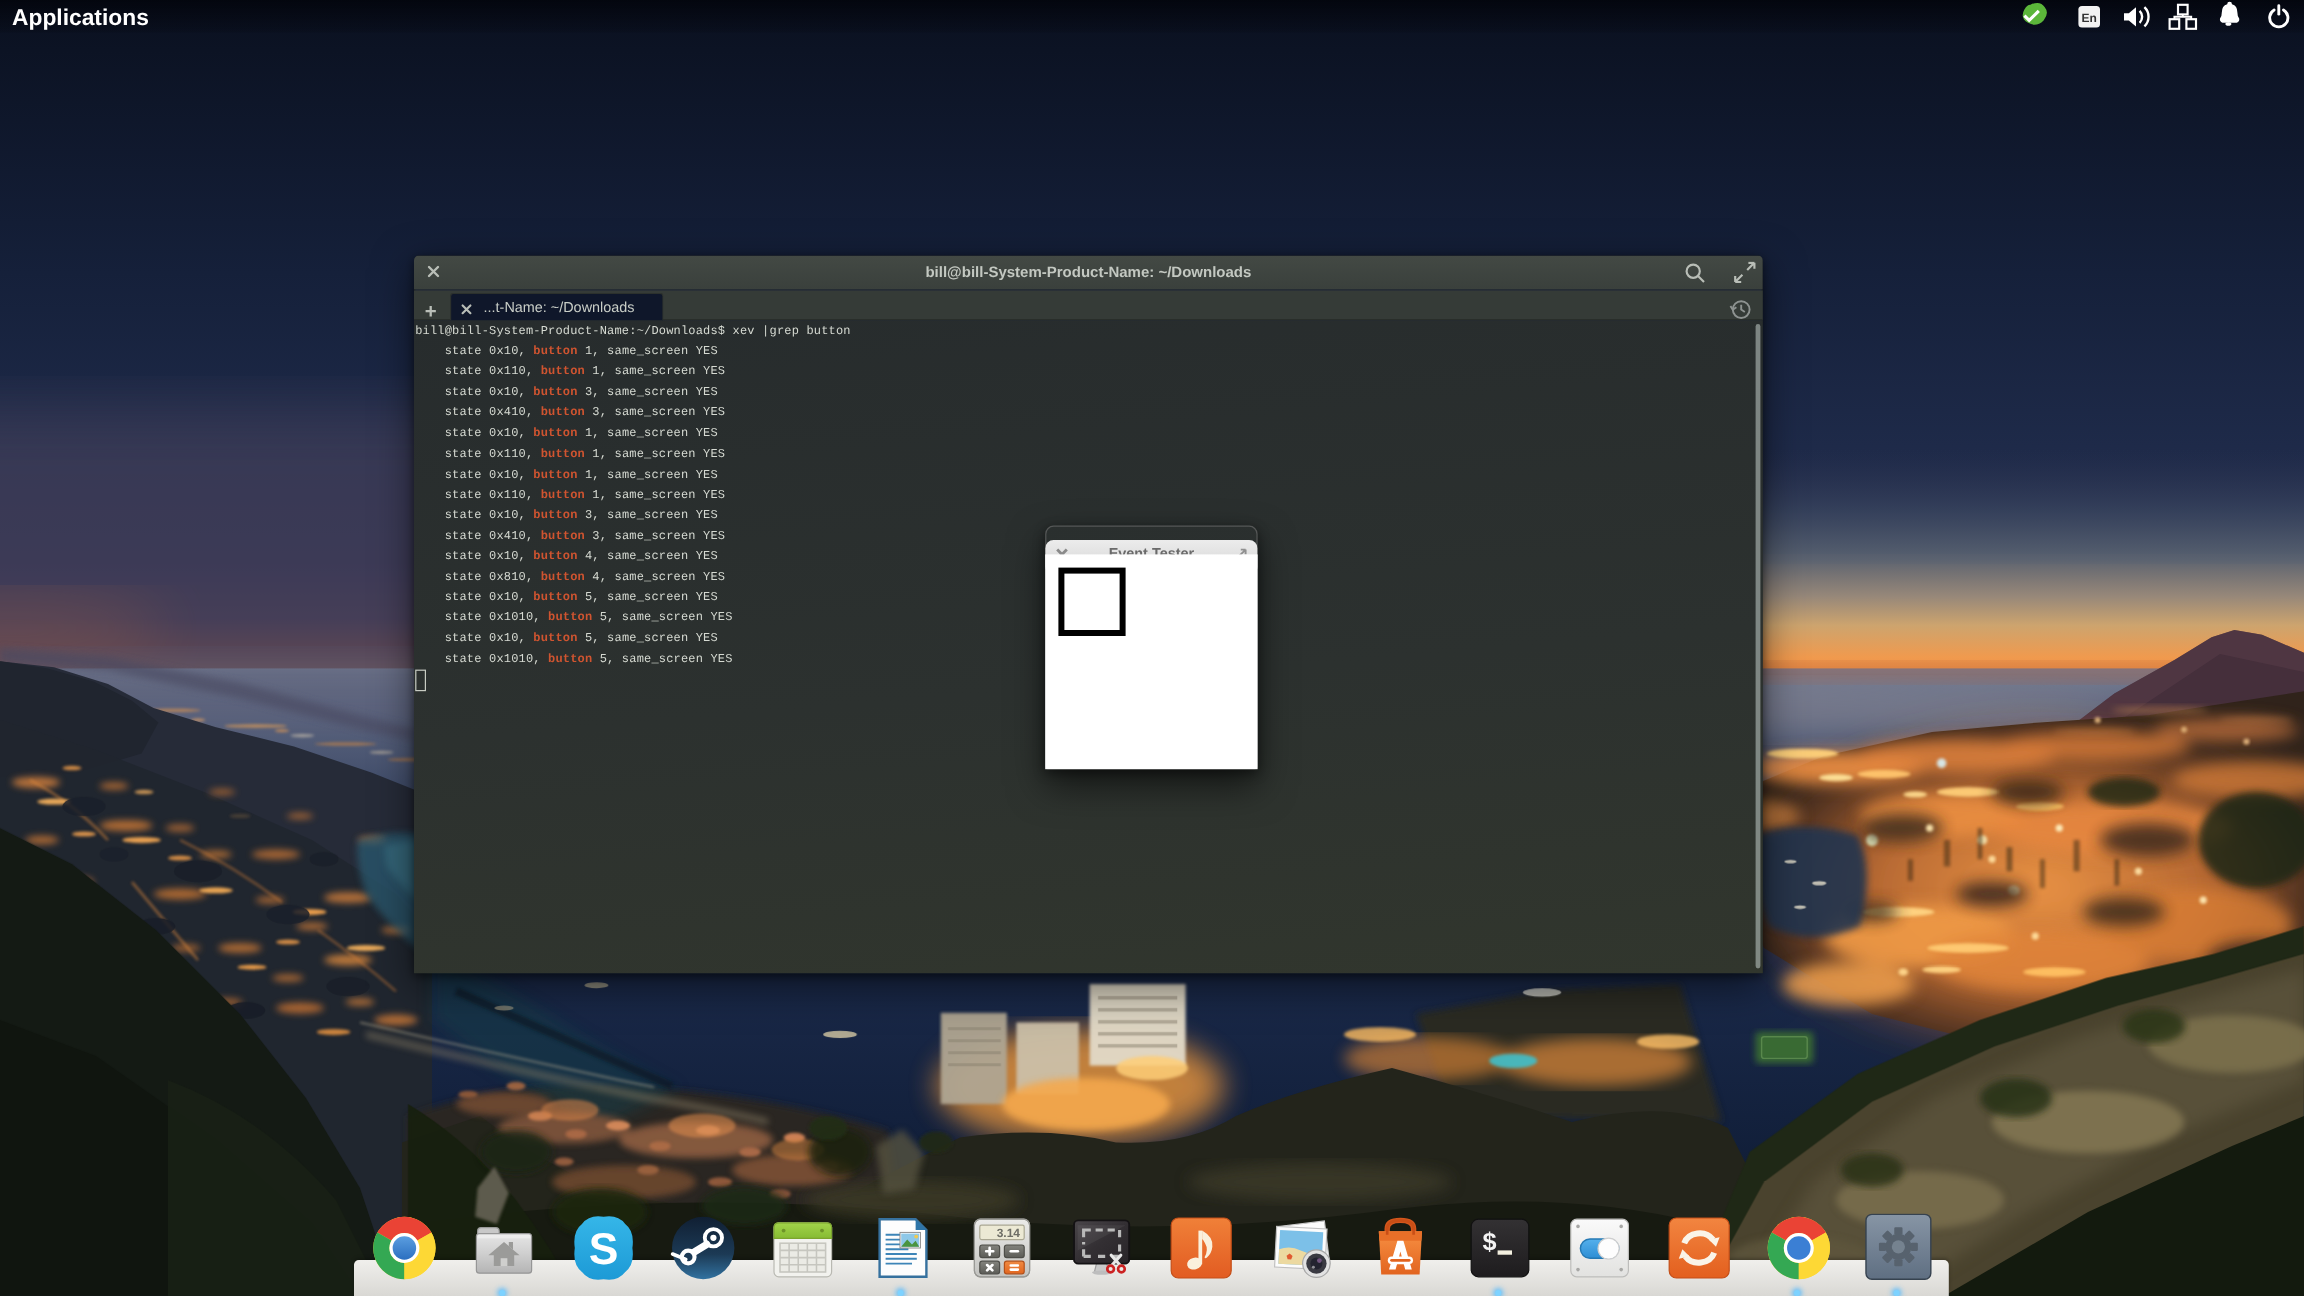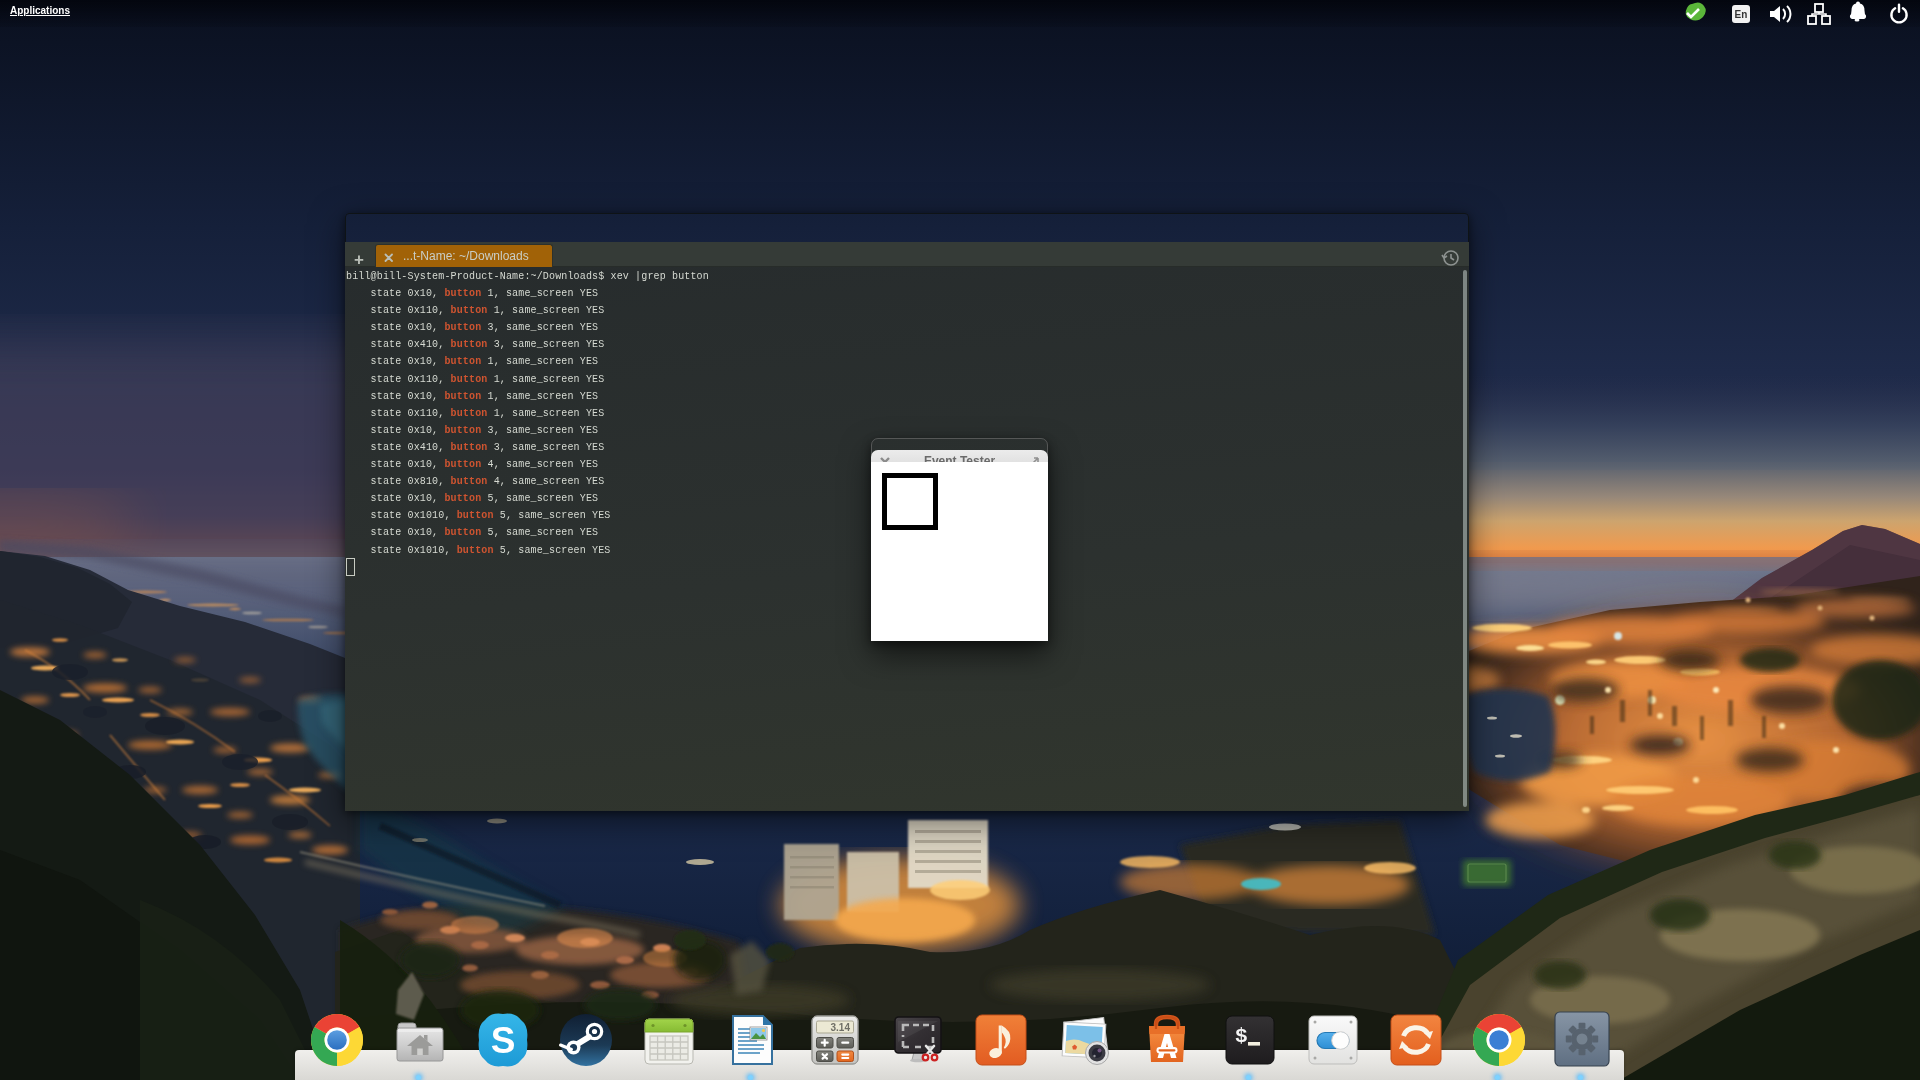--- a/index.html
+++ b/index.html
@@ -1,24 +1,24 @@
 <!DOCTYPE html>
 <html><head><meta charset="utf-8">
 <style>
 html,body{margin:0;padding:0;width:1920px;height:1080px;overflow:hidden;background:#0a101f;font-family:"Liberation Sans",sans-serif;}
 #wp{position:absolute;left:0;top:0;}
 #panel{position:absolute;left:0;top:0;width:1920px;height:27px;background:linear-gradient(to bottom,rgba(3,5,12,.85),rgba(8,12,24,.3));color:#fff;}
-#apps{position:absolute;left:10px;top:5px;font-size:10px;font-weight:bold;text-decoration:underline;}
+#apps{position:absolute;left:10px;top:5px;font-size:19px;font-weight:bold;}
 #clock{position:absolute;left:0;top:5px;width:1920px;text-align:center;font-size:13px;font-weight:bold;}
 
 #term{position:absolute;left:345px;top:213px;width:1124px;height:598px;border-radius:4px 4px 0 0;box-shadow:0 10px 34px rgba(0,0,0,.55),0 2px 8px rgba(0,0,0,.5);outline:1px solid rgba(12,16,14,.8);outline-offset:-1px;}
 #ttl{position:absolute;left:0;top:0;width:100%;height:29px;background:linear-gradient(#434944,#3a403c);border-radius:4px 4px 0 0;border-bottom:1px solid #2e332f;box-sizing:border-box;}
 #ttxt{position:absolute;left:0;top:7px;width:100%;text-align:center;font-size:12.5px;font-weight:bold;color:#c3c8c1;}
 #tabbar{position:absolute;left:0;top:29px;width:100%;height:25px;background:#353b37;border-bottom:1px solid #272c29;box-sizing:border-box;}
-#tab{position:absolute;left:30px;top:2px;width:178px;height:23px;background:#a16207;border:1px solid #2c312d;border-bottom:none;border-radius:3px 3px 0 0;box-sizing:border-box;}
+#tab{position:absolute;left:30px;top:2px;width:178px;height:23px;background:#0f172a;border:1px solid #2c312d;border-bottom:none;border-radius:3px 3px 0 0;box-sizing:border-box;}
 #tabtxt{position:absolute;left:27px;top:4px;font-size:12px;color:#c9cec7;}
 #tbody{position:absolute;left:0;top:54px;width:100%;height:544px;background:linear-gradient(175deg,#272c2d 0%,#2c312f 55%,#31362d 100%);}
 #tpre{position:absolute;left:1px;top:1px;margin:0;font-family:"Liberation Mono",monospace;font-size:10px;line-height:17.1px;letter-spacing:.15px;color:#d6dad2;white-space:pre;}
 #tpre b{color:#cf5430;font-weight:bold;font-family:Liberation Mono, monospace;}
 #cursor{position:absolute;left:1px;top:291px;width:7px;height:16px;border:1px solid #c8ccc3;}
 #sbar{position:absolute;right:2px;top:3px;width:4px;height:537px;background:rgba(195,205,202,.55);border-radius:2px;}
 .wbtn{position:absolute;color:#b9beb7;font-size:15px;font-weight:bold;}
 
 #evt{position:absolute;left:871px;top:438px;width:177px;height:203px;border-radius:7px 7px 2px 2px;box-shadow:0 14px 30px rgba(0,0,0,.55),0 3px 10px rgba(0,0,0,.45);outline:1px solid rgba(120,120,120,.55);outline-offset:-1px;}
 #evtl{position:absolute;left:0;top:0;width:100%;height:24px;background:linear-gradient(#ececec,#d8d8d8);border-radius:7px 7px 0 0;border-bottom:1px solid #c2c2c2;box-sizing:border-box;margin-top:12px;}
@@ -391,20 +391,33 @@
 <path d="M172,19 q-2.5,-1 -2,-3.5 q1.5,-1.5 1.5,-5 q0,-6 4.5,-7 q0,-2 2,-2 q2,0 2,2 q4.5,1 4.5,7 q0,3.5 1.5,5 q.5,2.5 -2,3.5 z"></path>
 <ellipse cx="177" cy="20" rx="2.5" ry="1.5"></ellipse>
 <g transform="translate(209,3)">
 <path d="M6.1,5.3 A7.6,7.6 0 1 0 13.9,5.3" fill="none" stroke="#fff" stroke-width="2.4" stroke-linecap="round"></path>
 <rect x="8.8" y="0.5" width="2.4" height="9.5" rx="1.2" fill="#fff"></rect>
 </g>
 </g>
 </svg>
 
 <div id="term">
+ <div id="ttl">
+      <svg style="position:absolute;left:11px;top:8px" width="11" height="11">
+        <path d="M1.5,1.5 L9,9 M9,1.5 L1.5,9" stroke="#b9beb7" stroke-width="2" stroke-linecap="round"></path>
+      </svg>
+      <div id="ttxt">bill@bill-System-Product-Name: ~/Downloads</div>
+ <svg style="position:absolute;right:43px;top:4px" width="24" height="22">
+        <circle cx="9" cy="9" r="5.5" fill="none" stroke="#b9beb7" stroke-width="1.8"></circle>
+        <path d="M13,13 l5,5" stroke="#b9beb7" stroke-width="1.8"></path>
+      </svg>
+ <svg style="position:absolute;right:4px;top:5px" width="22" height="20">
+        <path d="M3,17 L9,11 M13,7 L19,1 M3,17 l0,-5 M3,17 l5,0 M19,1 l-5,0 M19,1 l0,5" stroke="#b9beb7" stroke-width="1.8" fill="none"></path>
+      </svg>
+ </div>
  <div id="tabbar">
   <span class="wbtn" style="left:9px;top:8px;font-size:17px">+</span>
   <div id="tab">
         <svg style="position:absolute;left:8px;top:8px" width="10" height="10">
           <path d="M1.5,1.5 L8,8 M8,1.5 L1.5,8" stroke="#b9beb7" stroke-width="1.8" stroke-linecap="round"></path>
         </svg>
         <span id="tabtxt">...t-Name: ~/Downloads</span>
       </div>
   <svg style="position:absolute;right:8px;top:6px" width="20" height="20">
         <circle cx="10" cy="10" r="7" fill="none" stroke="#8d9290" stroke-width="1.6"></circle>

